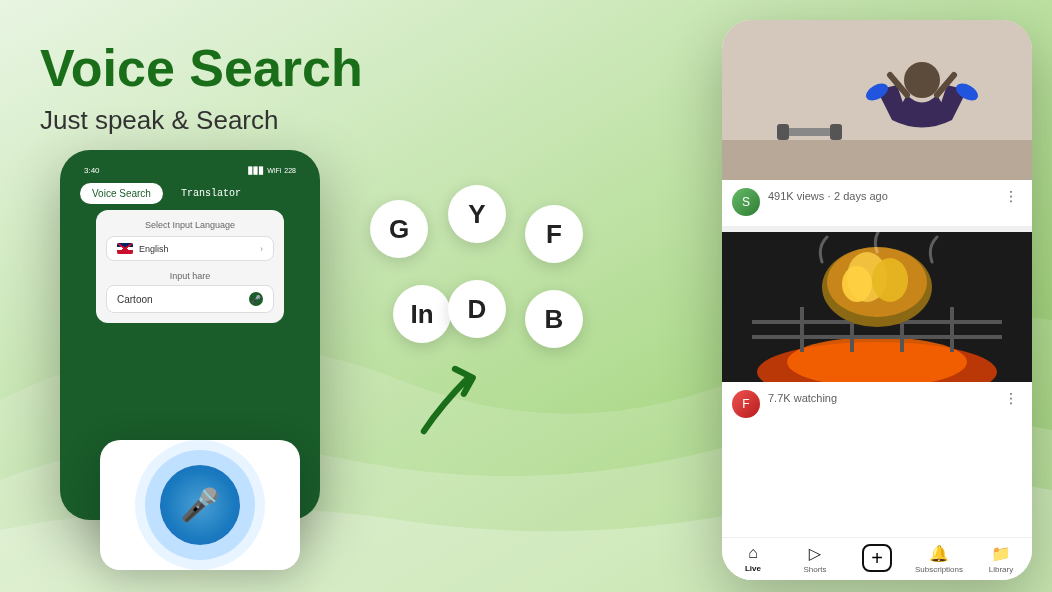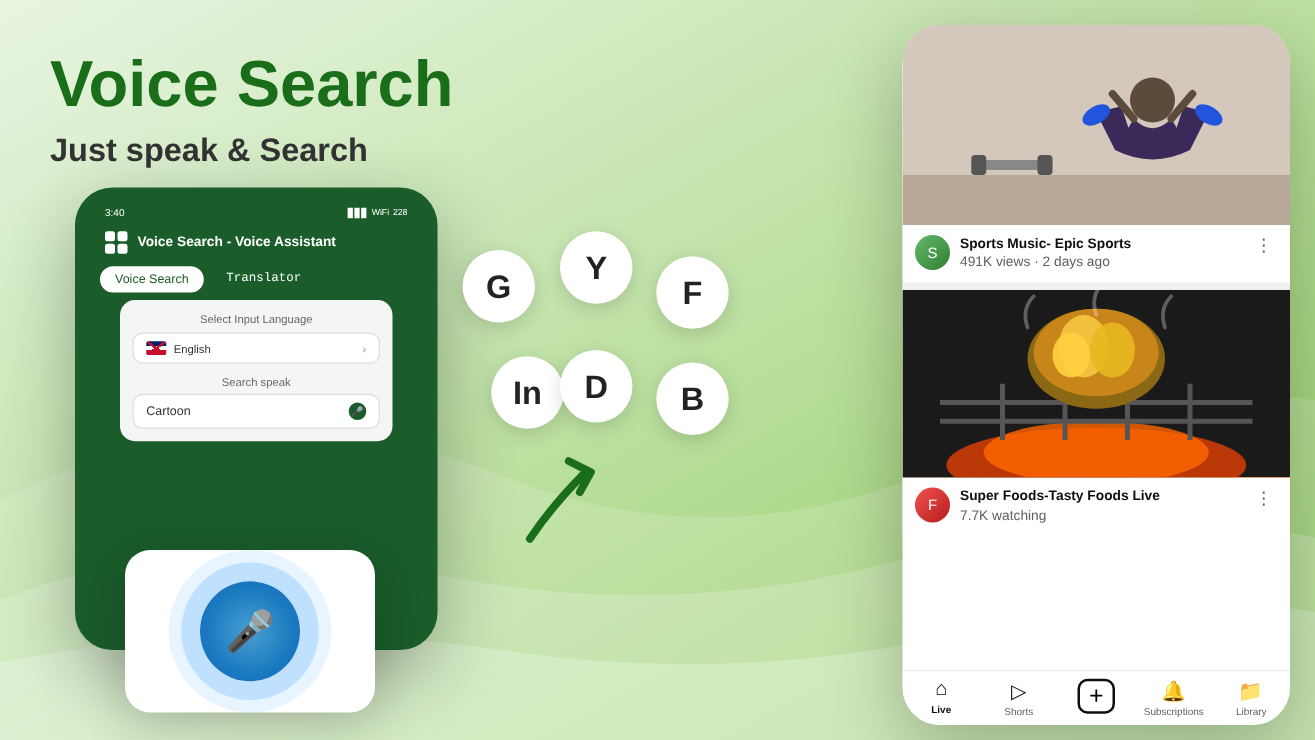--- a/index.html
+++ b/index.html
@@ -35,31 +35,31 @@
     .main-title {
       font-size: 52px;
       font-weight: 900;
       color: #1a6e1a;
       line-height: 1.1;
       margin-bottom: 8px;
     }
 
     .subtitle {
       font-size: 26px;
-      font-weight: 700;
+      font-weight: 400;
       color: #333;
       margin-bottom: 30px;
     }
 
     
     .phone-mockup {
       position: absolute;
       left: 60px;
       top: 150px;
-      width: 290px;
+      width: 260px;
       height: 370px;
       background: #1a5c2a;
       border-radius: 30px;
       padding: 12px;
       box-shadow: 0 20px 60px rgba(0,0,0,0.3);
       z-index: 10;
     }
 
     .phone-screen {
       background: #1a5c2a;
@@ -453,45 +453,36 @@
 
     <div class="phone-status-bar">
       <span>3:40</span>
       <div style="display:flex;gap:3px;align-items:center;">
         <span style="color:white;font-size:7px;">▊▊▊</span>
         <span style="color:white;font-size:7px;">WiFi</span>
         <span style="color:white;font-size:7px;">228</span>
       </div>
     </div>
 
-    <div class="phone-app-header">
-      <div class="app-grid-icon">
-        <span></span>
-          <span></span>
-          <span></span>
-          <span></span>
-      </div>
-      <span class="phone-app-title">Voice Search - Voice Assistant</span>
-    </div>
 
     <div class="phone-tabs">
       <div class="tab-btn active">Voice Search</div>
       <div class="tab-btn inactive">Translator</div>
     </div>
 
     <div class="phone-content">
       <div class="select-label">Select Input Language</div>
 
       <div class="language-selector">
         <div class="flag-icon"></div>
         <span class="lang-text">English</span>
         <span class="lang-chevron">›</span>
       </div>
 
-      <div class="search-label">Search speak</div>
+      <div class="search-label">Input hare</div>
 
       <div class="search-input-row">
         <span class="search-text">Cartoon</span>
         <div class="mic-icon-small">🎤</div>
       </div>
     </div>
   </div>
 </div>
 
 <div class="mic-card">
@@ -537,21 +528,20 @@
           <rect x="55" y="104" width="12" height="16" rx="3" fill="#555"></rect>
           <rect x="108" y="104" width="12" height="16" rx="3" fill="#555"></rect>
 
           <ellipse cx="155" cy="72" rx="12" ry="7" fill="#2255dd" transform="rotate(-30,155,72)"></ellipse>
           <ellipse cx="245" cy="72" rx="12" ry="7" fill="#2255dd" transform="rotate(30,245,72)"></ellipse>
         </svg>
       </div>
       <div class="yt-video-info">
         <div class="yt-channel-avatar" style="background:linear-gradient(135deg,#66bb6a,#2e7d32);">S</div>
         <div class="yt-video-details">
-          <div class="yt-video-title">Sports Music- Epic Sports</div>
           <div class="yt-video-meta">491K views · 2 days ago</div>
         </div>
         <span class="yt-more-icon">⋮</span>
       </div>
     </div>
 
     <div class="yt-divider"></div>
 
     <div class="yt-video-card">
       <div class="yt-food-thumb">
@@ -577,21 +567,20 @@
           <ellipse cx="135" cy="52" rx="15" ry="18" fill="#ffd040" opacity="0.9"></ellipse>
 
           <path d="M100 30 Q95 15 105 5" stroke="rgba(255,255,255,0.3)" stroke-width="3" fill="none" stroke-linecap="round"></path>
           <path d="M155 20 Q150 5 160 -5" stroke="rgba(255,255,255,0.3)" stroke-width="3" fill="none" stroke-linecap="round"></path>
           <path d="M210 30 Q205 15 215 5" stroke="rgba(255,255,255,0.3)" stroke-width="3" fill="none" stroke-linecap="round"></path>
         </svg>
       </div>
       <div class="yt-video-info">
         <div class="yt-channel-avatar" style="background:linear-gradient(135deg,#ef5350,#b71c1c);">F</div>
         <div class="yt-video-details">
-          <div class="yt-video-title">Super Foods-Tasty Foods Live</div>
           <div class="yt-video-meta">7.7K watching</div>
         </div>
         <span class="yt-more-icon">⋮</span>
       </div>
     </div>
 
     <div class="yt-nav-bar">
       <div class="yt-nav-item active">
         <span class="yt-nav-icon">⌂</span>
         <span class="yt-nav-label">Live</span>

